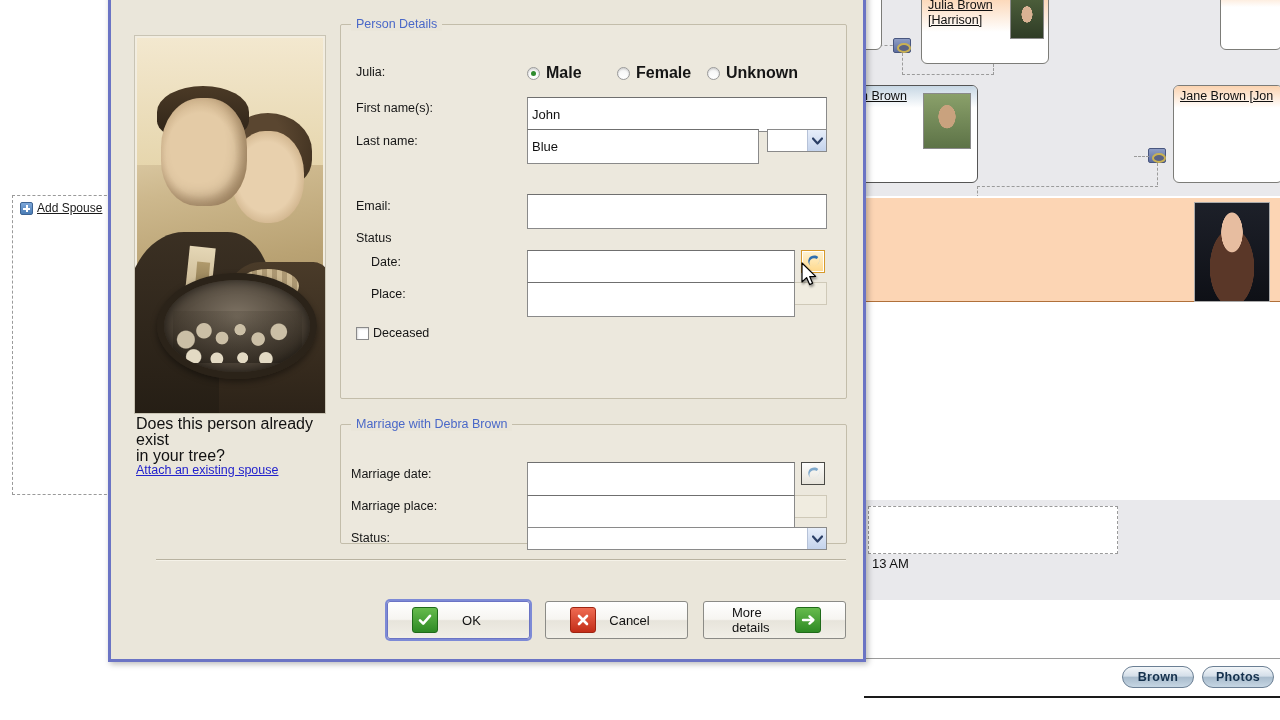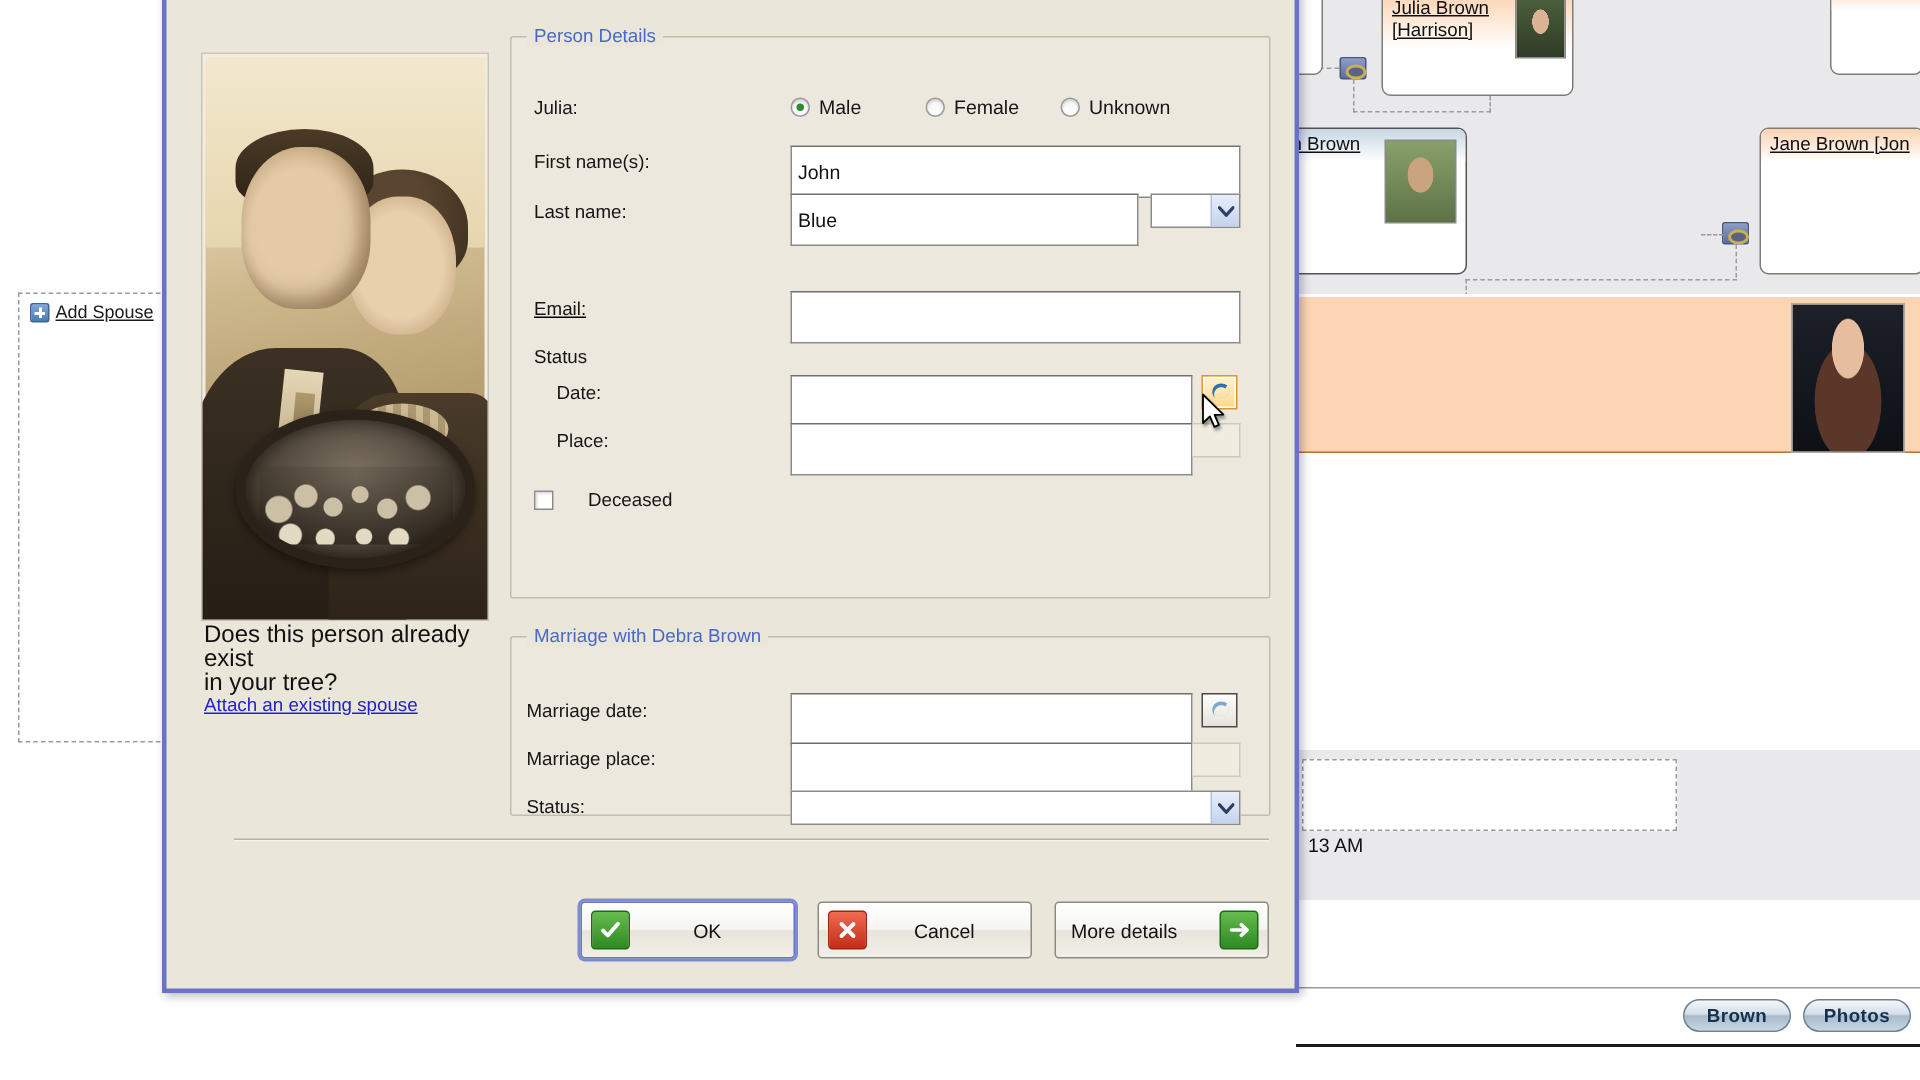--- a/index.html
+++ b/index.html
@@ -326,42 +326,42 @@
     background: linear-gradient(#f4f4f4, #ffffff);
     border: 1px solid #9a9a9a;
     box-shadow: inset 0 1px 2px rgba(0,0,0,0.18);
     position: relative;
   }
   .radio.checked::after {
     content: ""; position: absolute; left: 3px; top: 3px;
     width: 5px; height: 5px; border-radius: 50%;
     background: #2e8b2e;
   }
-  .radio-label { font-size: 13px; color: #151515; }
+  .radio-label { font-size: 16px; color: #151515; font-weight: bold; }
 
   .checkbox {
     width: 13px; height: 13px;
     background: #ffffff; border: 1px solid #8a8a8a;
     box-shadow: inset 1px 1px 2px rgba(0,0,0,0.15);
   }
 
   .hsep {
     position: absolute; left: 45px; top: 583px; width: 690px; height: 1px;
     background: #b8b2a0;
     box-shadow: 0 1px 0 #f5f2e8;
   }
 
   
   .btn {
     height: 38px;
     border: 1px solid #8b8b86;
     border-radius: 3px;
     background: linear-gradient(#ffffff 0%, #f6f5f1 48%, #e7e4db 52%, #f1efe7 100%);
     display: flex; align-items: center;
-    padding: 0 6px;
+    padding: 0 24px;
     font-size: 13px; color: #111;
     position: relative;
   }
   .btn.focused {
     box-shadow: 0 0 0 2px #7d8ad6;
     border-color: #6b74c4;
   }
   .btn-label { flex: 1; text-align: center; }
   .sq-icon {
     width: 26px; height: 26px; border-radius: 3px;
@@ -509,21 +509,21 @@
     <input class="txtinput" style="position: absolute; left: 416px; top: 153px; width: 232px;" value="Blue">
     <div class="combo" style="position:absolute; left:656px; top:153px; width:60px;">
       <span class="combo-val"></span>
       <span class="combo-arrow">
         <svg width="11" height="8" viewBox="0 0 11 8">
             <path d="M1 1.5 L5.5 6.5 L10 1.5" stroke="#2b3f66" stroke-width="2.2" fill="none" stroke-linecap="round" stroke-linejoin="round"></path>
           </svg>
       </span>
     </div>
 
-    <div class="row" style="left:245px; top:223px;text-decoration:underline;">
+    <div class="row" style="left:245px; top:223px;">
       <span class="fld-label">Email:</span>
     </div>
     <input class="txtinput" style="position: absolute; left: 416px; top: 218px; width: 300px;" value="">
 
     <div class="row" style="left:245px; top:255px;">
       <span class="fld-label">Status</span>
     </div>
 
     <div class="row" style="left:260px; top:279px;">
       <span class="fld-label">Date:</span>
@@ -535,21 +535,21 @@
         <path d="M13 3.2 C14.8 5.3 14.6 8.4 12.8 10.3 C11 12.2 8.1 12.5 6 11 C8.5 12.9 12 12.2 13.6 9.6 C15 7.3 14.6 4.8 13 3.2 Z" fill="#8fc2e8"></path>
       </svg>
     </div>
 
     <div class="row" style="left:260px; top:311px;">
       <span class="fld-label">Place:</span>
     </div>
     <input class="txtinput" style="position: absolute; left: 416px; top: 306px; width: 268px;" value="">
     <div style="position:absolute; left:684px; top:306px; width:32px; height:23px; background:#f0ece0; border:1px solid #cfc9b8; border-left:none;"></div>
 
-    <div class="row" style="left:245px; top:350px; gap:23px;">
+    <div class="row" style="left:245px; top:350px; gap:4px;">
       <span class="checkbox"></span>
       <span class="fld-label">Deceased</span>
     </div>
 
     <div class="groupbox" style="left:229px; top:448px; width:507px; height:120px;">
       <span class="group-legend">Marriage with Debra Brown</span>
     </div>
 
     <div class="row" style="left:240px; top:491px;">
       <span class="fld-label">Marriage date:</span>

